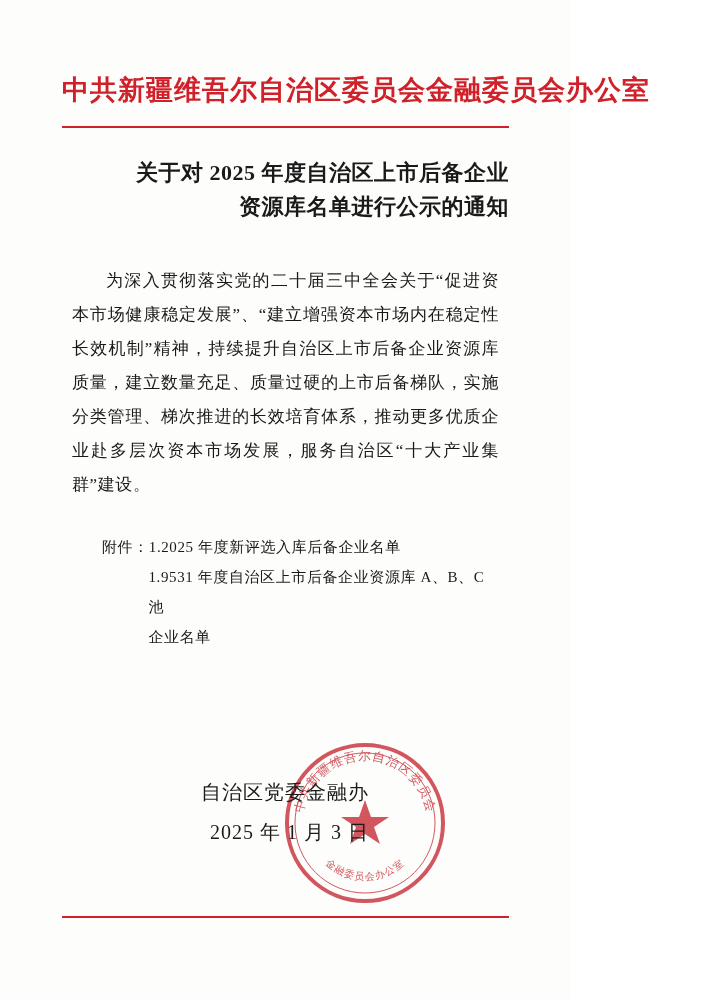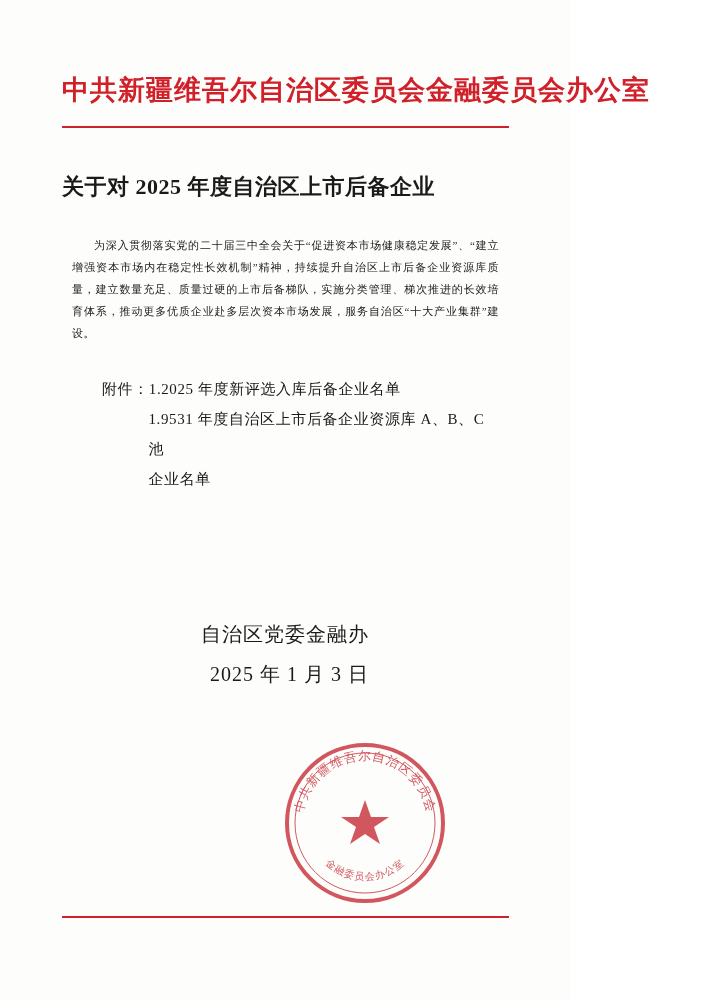--- a/index.html
+++ b/index.html
@@ -35,33 +35,33 @@
     font-family: "Liberation Serif", "DejaVu Serif", serif;
     white-space: nowrap;
   }
   .header-rule {
     margin: 18px 0 0 0;
     height: 2px;
     background: #d0202a;
     width: 100%;
   }
   .doc-title {
-    text-align: left;
-    margin-top: 42px;
+    text-align: right;
+    margin-top: 28px;
     font-size: 22px;
     font-weight: bold;
     line-height: 1.55;
     letter-spacing: 0.5px;
   }
   .doc-title span {
     display: block;
   }
   .body-text {
-    margin-top: 30px;
-    font-size: 11px;
+    margin-top: 40px;
+    font-size: 17px;
     line-height: 2.0;
     text-align: justify;
     letter-spacing: 0.6px;
     padding: 0 10px;
   }
   .body-text p {
     margin: 0 0 0 0;
     text-indent: 2em;
   }
   .attachment {
@@ -116,20 +116,21 @@
 
 <div class="page">
 
   <div class="doc-header">
     <div class="doc-header-title">中共新疆维吾尔自治区委员会金融委员会办公室</div>
     <div class="header-rule"></div>
   </div>
 
   <div class="doc-title">
     <span>关于对 2025 年度自治区上市后备企业</span>
+    <span>资源库名单进行公示的通知</span>
   </div>
 
   <div class="body-text">
     <p>为深入贯彻落实党的二十届三中全会关于“促进资本市场健康稳定发展”、“建立增强资本市场内在稳定性长效机制”精神，持续提升自治区上市后备企业资源库质量，建立数量充足、质量过硬的上市后备梯队，实施分类管理、梯次推进的长效培育体系，推动更多优质企业赴多层次资本市场发展，服务自治区“十大产业集群”建设。</p>
   </div>
 
   <div class="attachment">
     <div class="att-line">
       <span>附件：</span><span>1.2025 年度新评选入库后备企业名单</span>
     </div>

